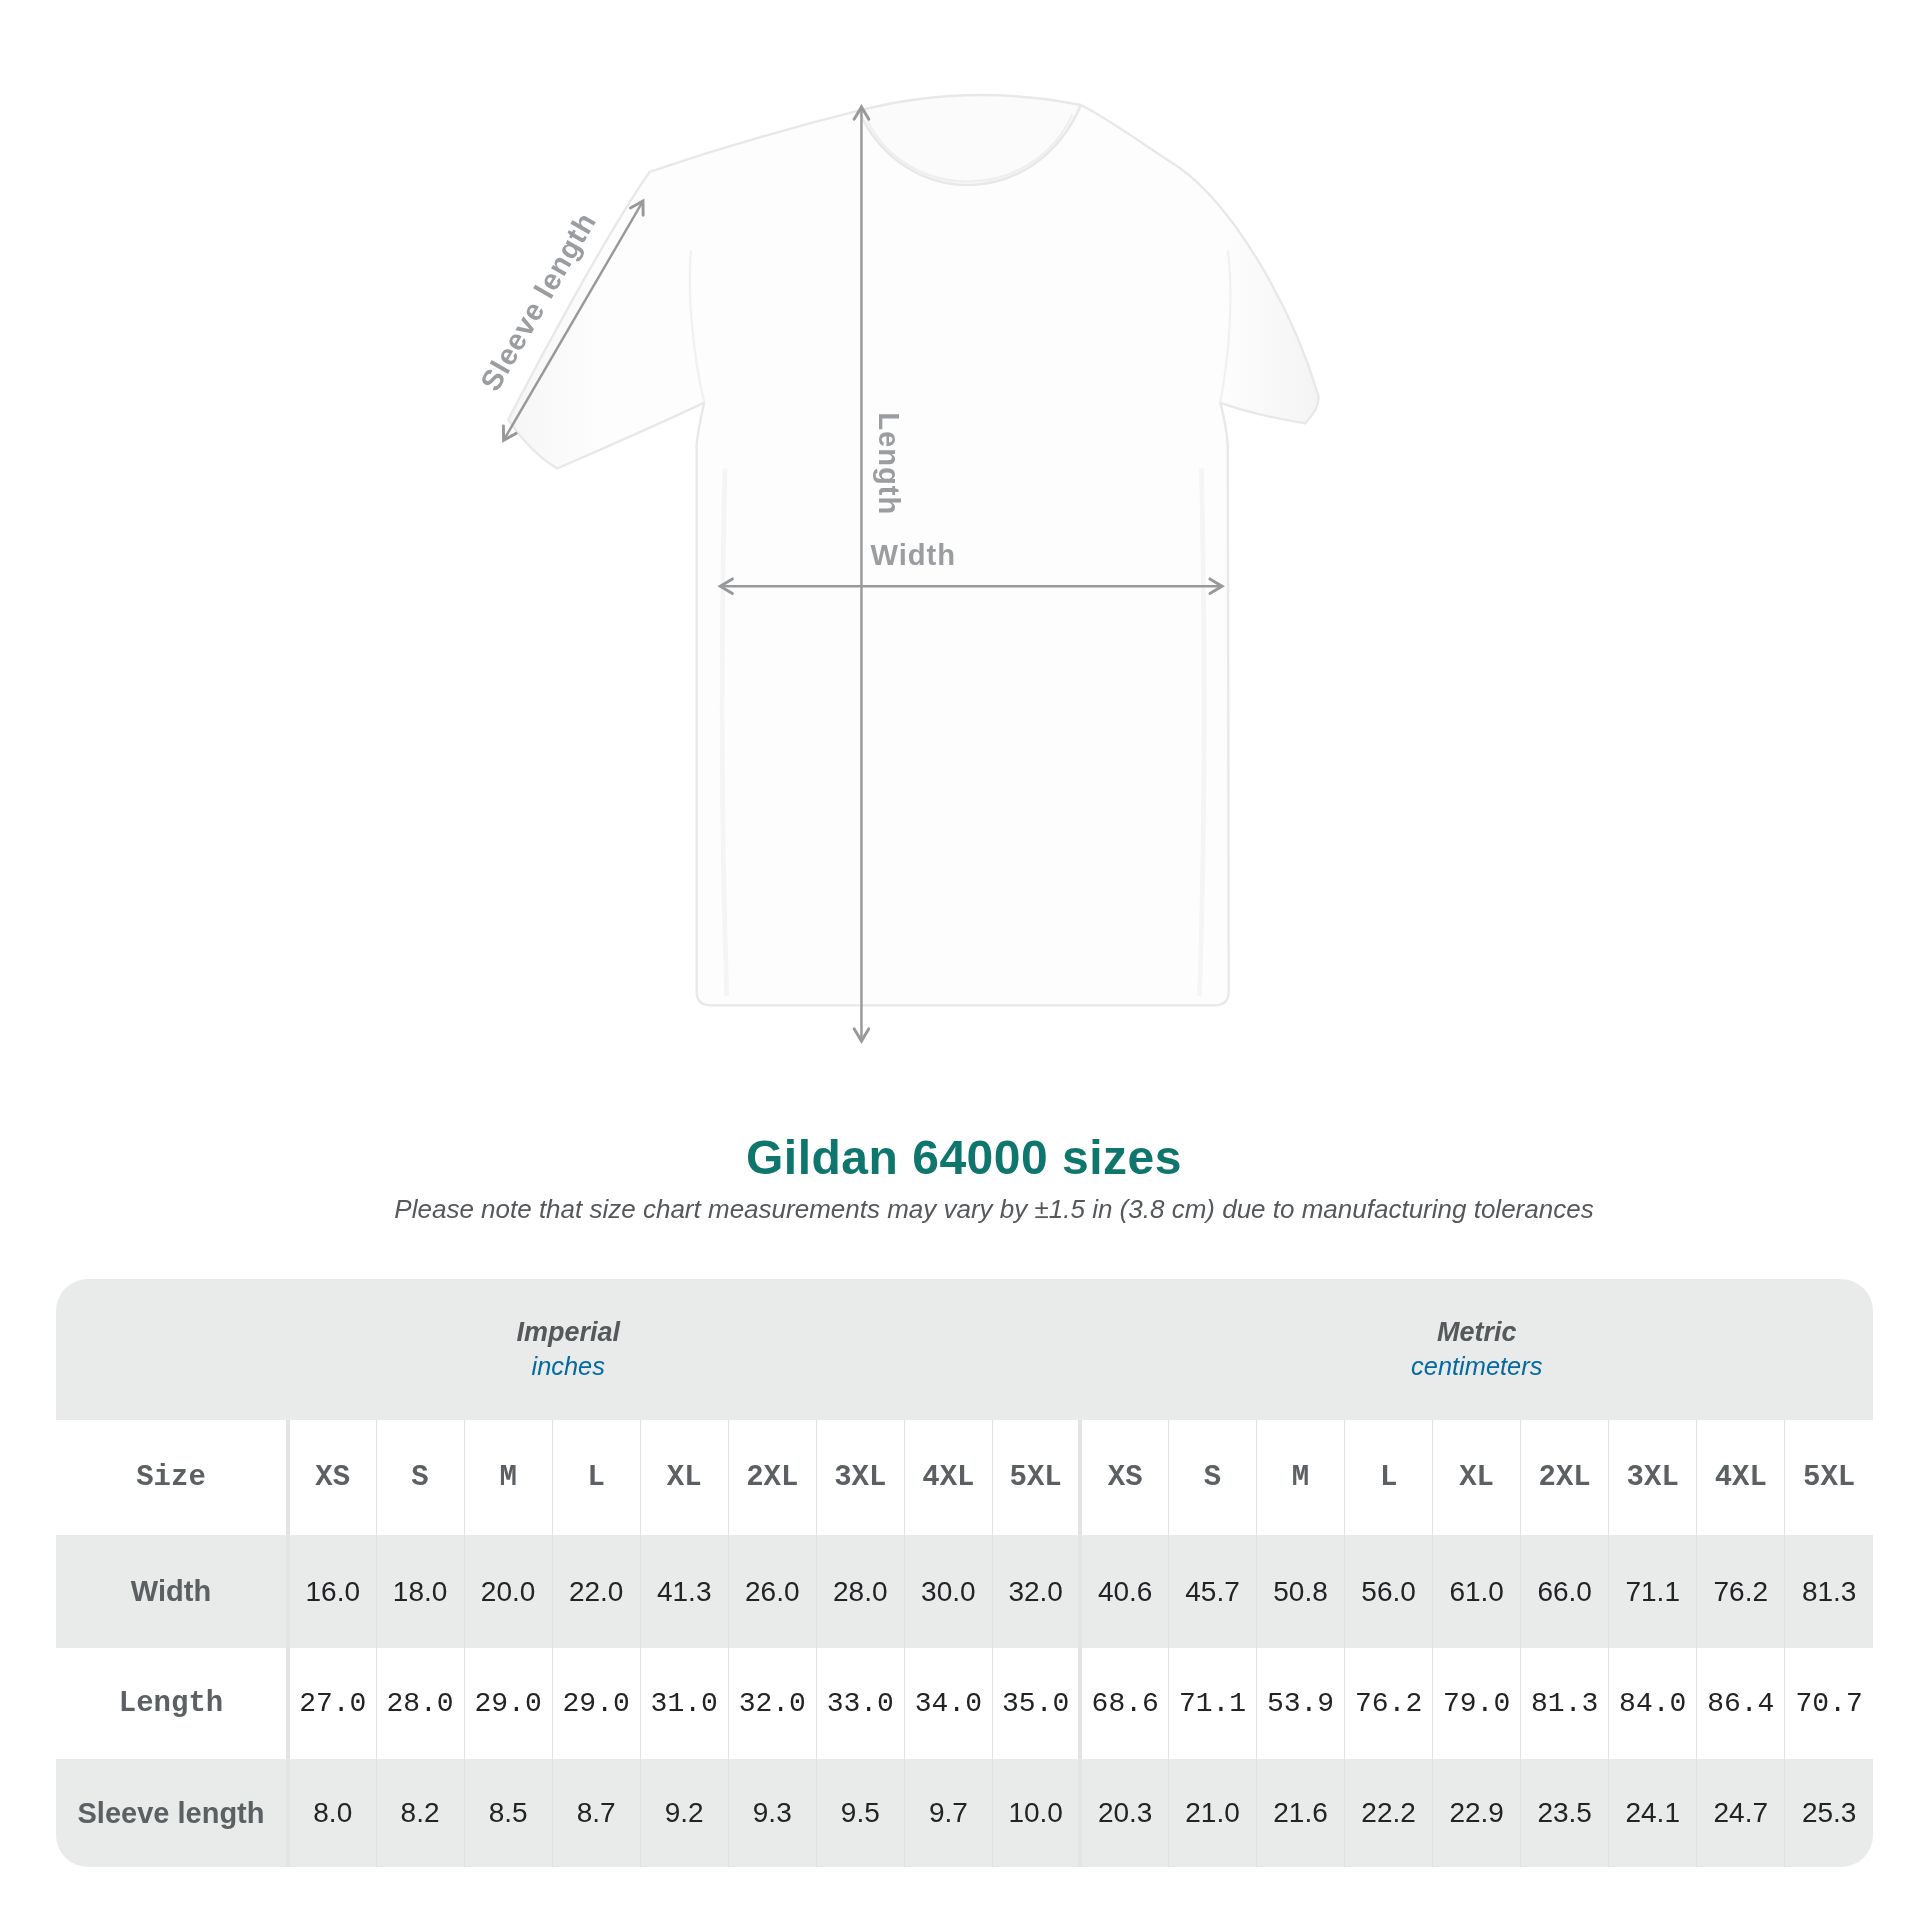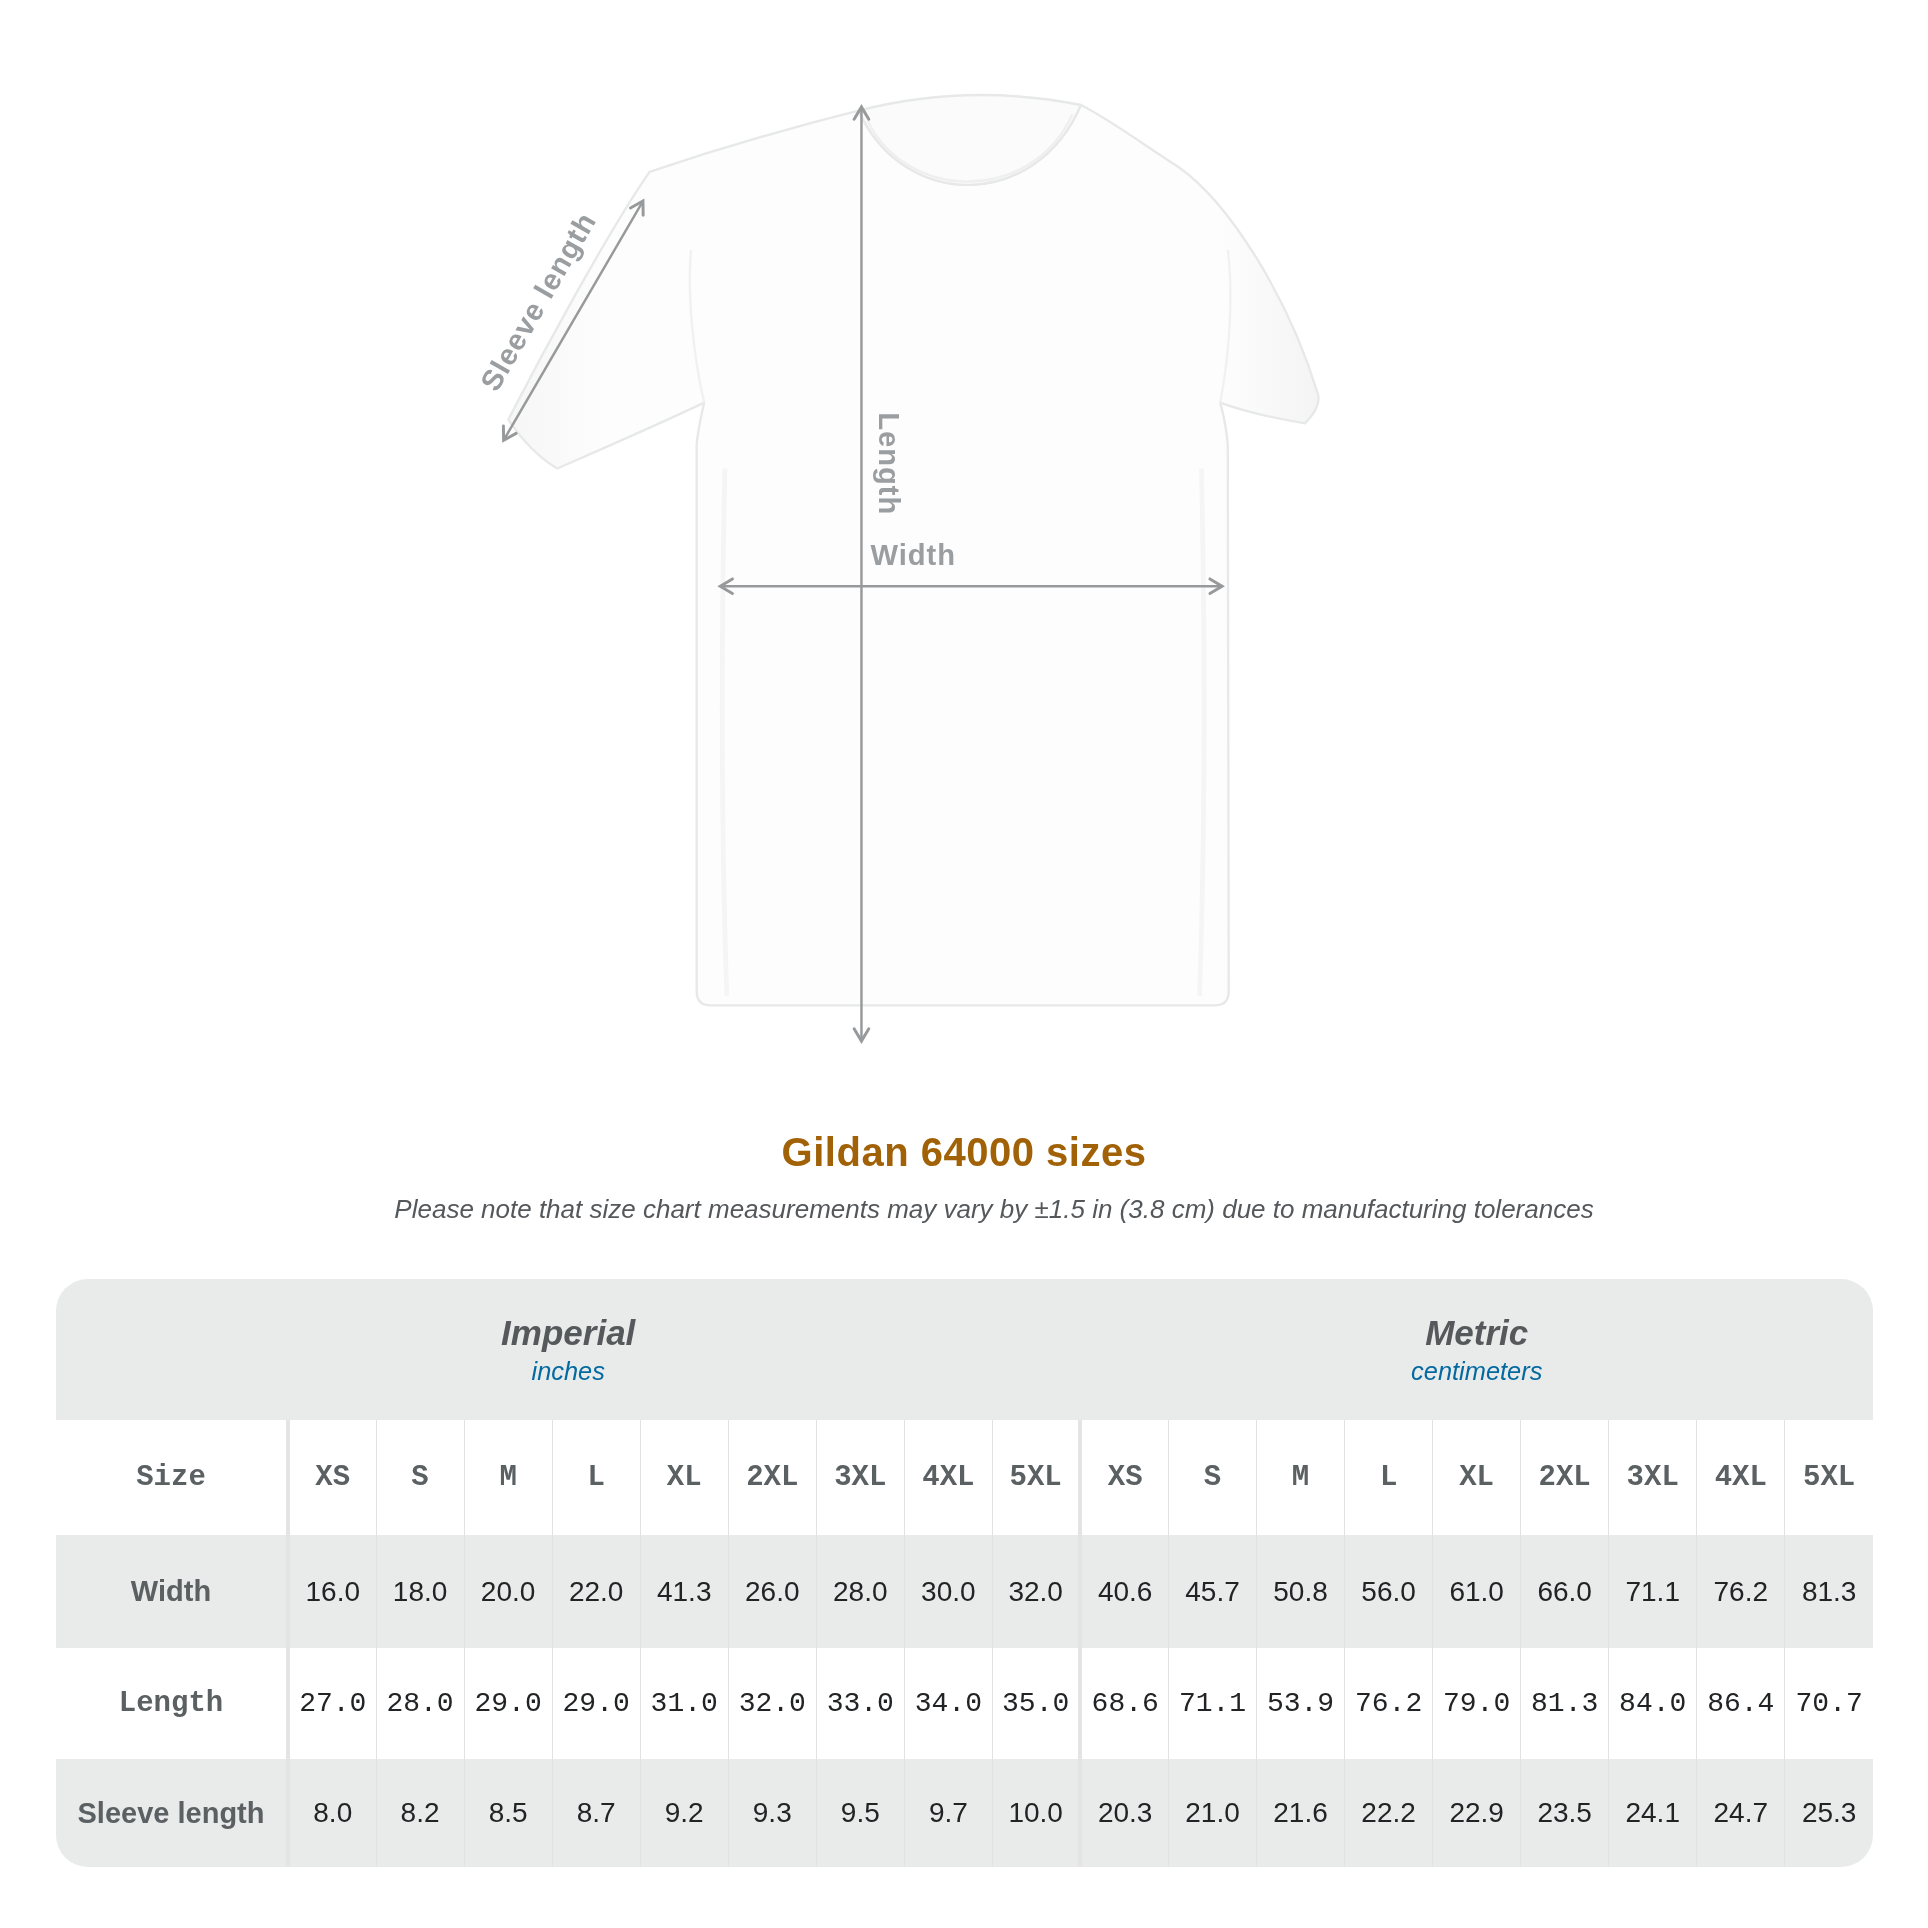--- a/index.html
+++ b/index.html
@@ -9,40 +9,40 @@
   }
   
   .figure{position:absolute;left:414px;top:73px;width:942px;height:1002px;}
   .ann-text{
     font-family:"Liberation Sans","DejaVu Sans",sans-serif;
     font-weight:bold;font-size:31px;fill:#9b9ea1;letter-spacing:1px;
   }
   
   .title{
     position:absolute;left:0;top:1130px;width:100%;text-align:center;
-    font-size:40px;font-weight:bold;color:#a16207;letter-spacing:0.5px;
+    font-size:48px;font-weight:bold;color:#0f766e;letter-spacing:0.5px;
   }
   .subtitle{
     position:absolute;left:0;top:1194px;width:100%;text-align:center;
     font-size:26px;font-style:italic;color:#55585b;padding-left:30px;
   }
   
   .table-wrap{
     position:absolute;left:56px;top:1279px;width:1817px;height:588px;
     background:#e9eaea;border-radius:32px;overflow:hidden;
   }
   table.sizes{width:100%;height:100%;border-collapse:collapse;table-layout:fixed;}
   table.sizes td{text-align:center;vertical-align:middle;padding:0;}
   col.label-col{width:232px;}
   tr.section-row{height:141px;}
   tr.size-row{height:115px;}
   tr.width-row{height:113px;}
   tr.length-row{height:111px;}
   .row-white td{background:#ffffff;font-family:Liberation Mono, monospace;}
-  .sec-name{font-size:35px;font-weight:bold;font-style:italic;color:#55595c;line-height:1.25;}
+  .sec-name{font-size:27px;font-weight:bold;font-style:italic;color:#55595c;line-height:1.25;}
   .sec-unit{font-size:25.4px;font-style:italic;color:#0369a1;line-height:1.3;}
   .rowlabel{font-size:29px;font-weight:bold;color:#5b6063;}
   .szh{font-size:29px;font-weight:bold;color:#5b6063;}
   .val{font-size:28px;font-weight:normal;color:#212325;}
   td.dcell{border-left:1.9px solid #e2e2e2;}
   td.bthick{border-left:4.7px solid #e4e4e4;margin-top:37px;}
 </style>
 </head>
 <body>
 

